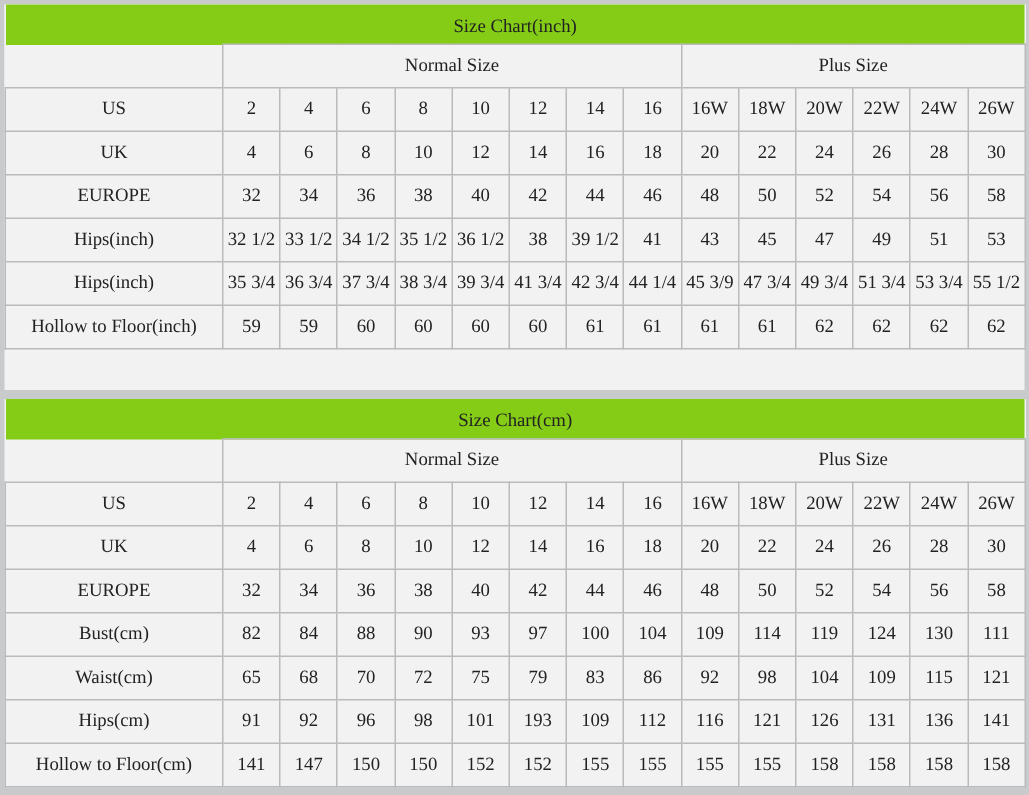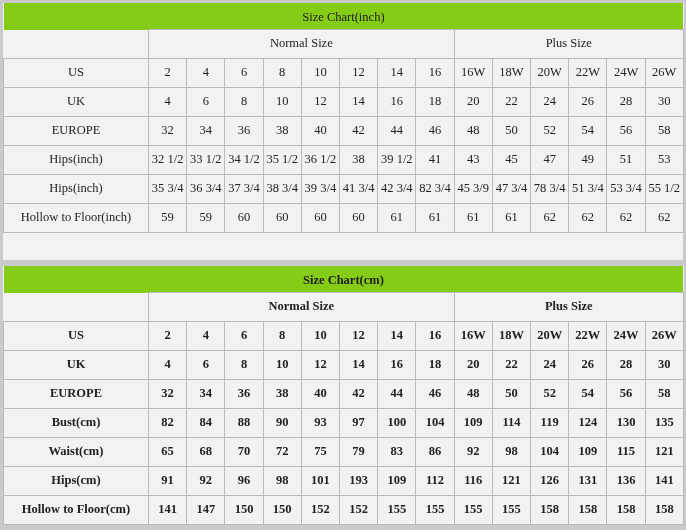--- a/index.html
+++ b/index.html
@@ -19,21 +19,20 @@
     margin: 0 3px;
     box-sizing: border-box;
   }
   #chart-inch {
     margin-top: 3px;
     height: 257px;
   }
   #chart-cm {
     margin-top: 6px;
     height: 258px;
-    font-weight: bold;
   }
   table.size-table {
     width: 100%;
     border-collapse: collapse;
     table-layout: fixed;
     background: #f2f2f2;
   }
   table.size-table td {
     border: 1px solid #b9babc;
     text-align: center;
@@ -178,24 +177,24 @@
         </tr>
         <tr>
           <td class="rowlabel">Hips(inch)</td>
           <td class="num small-num">35 3/4</td>
           <td class="num small-num">36 3/4</td>
           <td class="num small-num">37 3/4</td>
           <td class="num small-num">38 3/4</td>
           <td class="num small-num">39 3/4</td>
           <td class="num small-num">41 3/4</td>
           <td class="num small-num">42 3/4</td>
-          <td class="num small-num">82 3/4</td>
+          <td class="num small-num">44 1/4</td>
           <td class="num small-num">45 3/9</td>
           <td class="num small-num">47 3/4</td>
-          <td class="num small-num">78 3/4</td>
+          <td class="num small-num">49 3/4</td>
           <td class="num small-num">51 3/4</td>
           <td class="num small-num">53 3/4</td>
           <td class="num small-num">55 1/2</td>
         </tr>
         <tr>
           <td class="rowlabel tall-label">Hollow to Floor(inch)</td>
           <td class="num">59</td>
           <td class="num">59</td>
           <td class="num">60</td>
           <td class="num">60</td>
@@ -300,21 +299,21 @@
           <td class="num">90</td>
           <td class="num">93</td>
           <td class="num">97</td>
           <td class="num">100</td>
           <td class="num">104</td>
           <td class="num">109</td>
           <td class="num">114</td>
           <td class="num">119</td>
           <td class="num">124</td>
           <td class="num">130</td>
-          <td class="num">135</td>
+          <td class="num">111</td>
         </tr>
         <tr>
           <td class="rowlabel">Waist(cm)</td>
           <td class="num">65</td>
           <td class="num">68</td>
           <td class="num">70</td>
           <td class="num">72</td>
           <td class="num">75</td>
           <td class="num">79</td>
           <td class="num">83</td>

